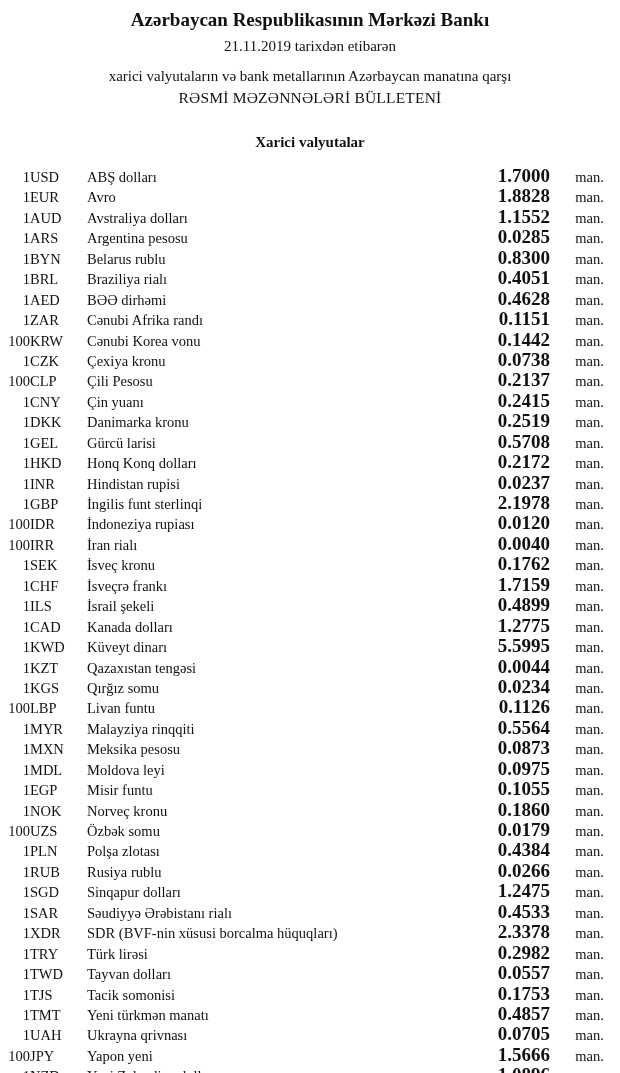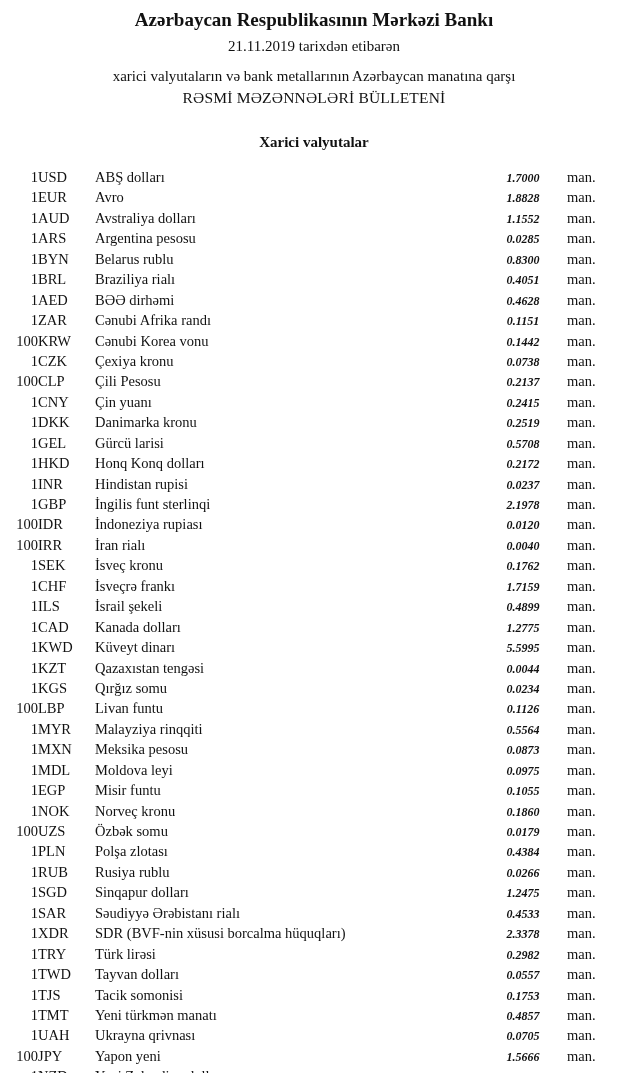--- a/index.html
+++ b/index.html
@@ -11,21 +11,20 @@
     width: 620px;
     height: 1073px;
     overflow: hidden;
     font-family: "Liberation Serif", "DejaVu Serif", serif;
     color: #111111;
   }
   .page {
     width: 620px;
     height: 819px;
     box-sizing: border-box;
-    padding-left: 8px;
   }
   header {
     text-align: center;
   }
   .title {
     font-size: 19px;
     font-weight: bold;
     margin: 0;
     padding-top: 9px;
     line-height: 22px;
@@ -70,27 +69,27 @@
     text-align: right;
   }
   .code {
     margin-top: 8px;
   }
   .name {
     padding-left: 7px;
     overflow: hidden;
   }
   .rate {
-    text-align: center;
+    text-align: right;
     font-weight: bold;
-    font-style: italic;
-    font-size: 12px;
+    font-size: 19px;
   }
   .unit {
     padding-left: 9px;
+    text-align: center;
   }
 </style>
 </head>
 <body>
 
 <div class="page">
   <header>
     <h1 class="title">Azərbaycan Respublikasının Mərkəzi Bankı</h1>
     <div class="hline date-line">21.11.2019 tarixdən etibarən</div>
     <div class="hline subtitle-line">xarici valyutaların və bank metallarının Azərbaycan manatına qarşı</div>

